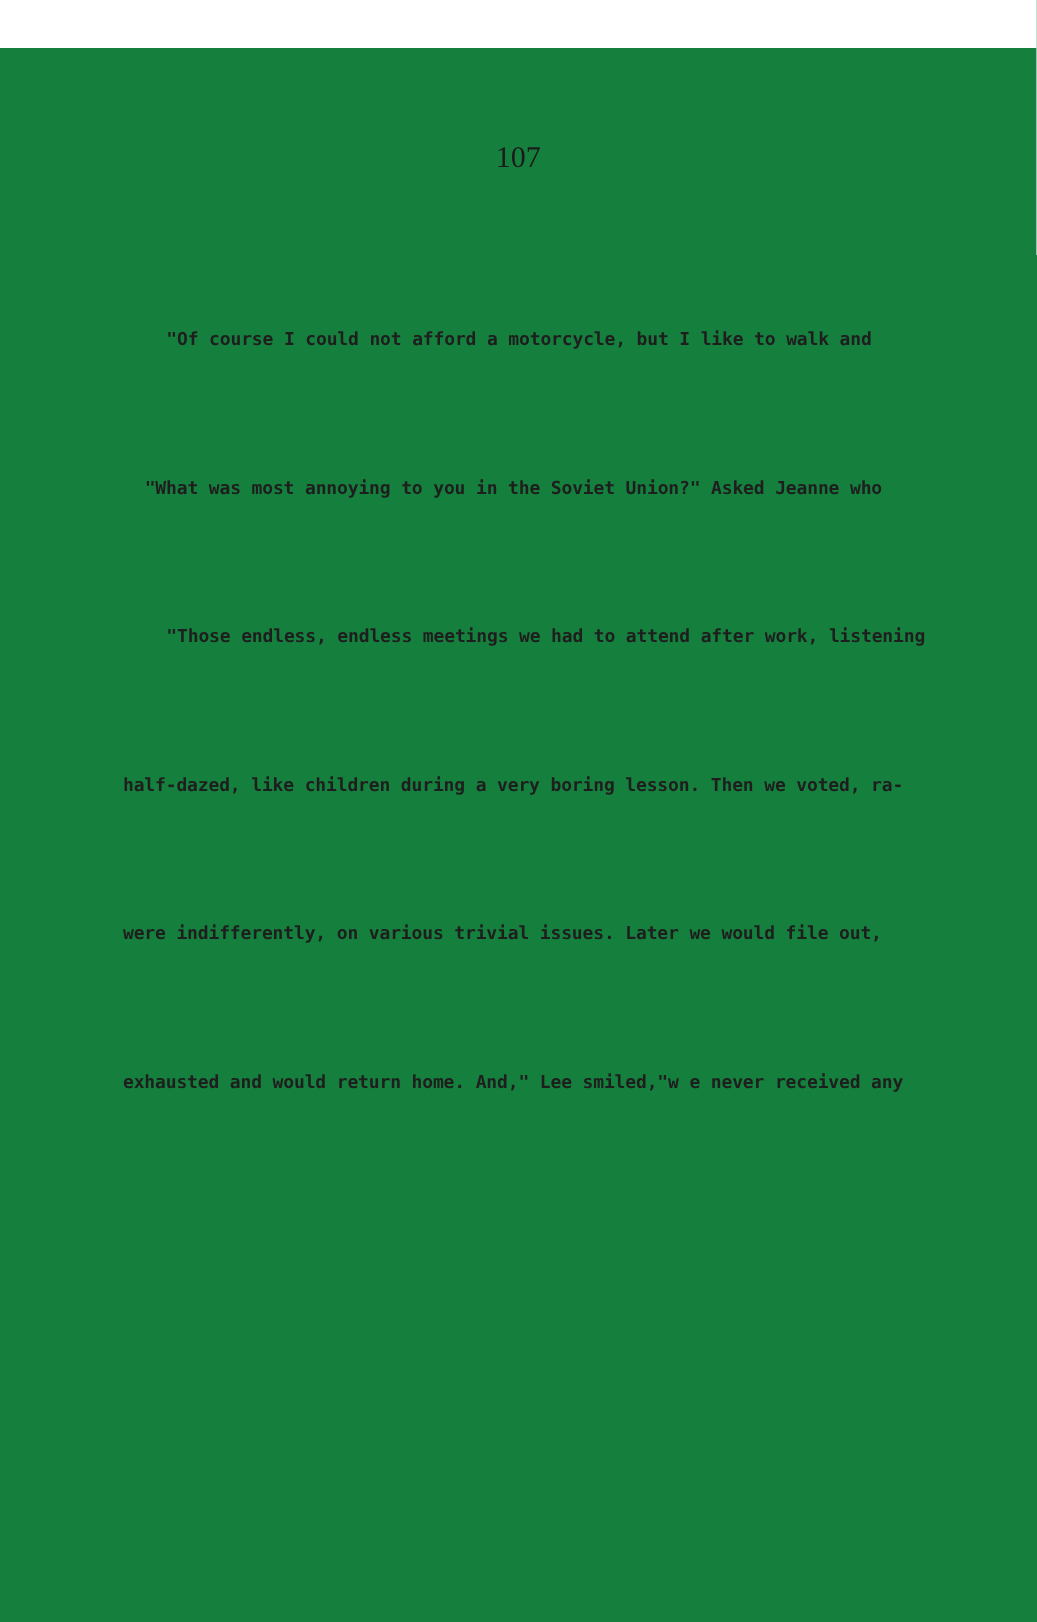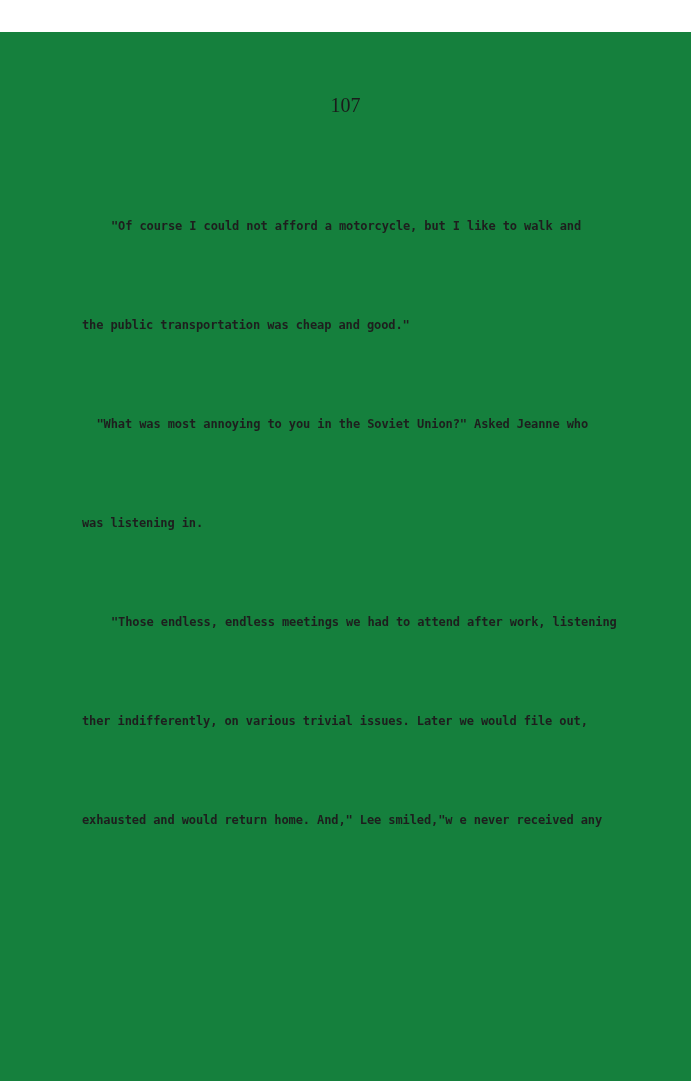--- a/index.html
+++ b/index.html
@@ -42,25 +42,24 @@
   .ind-2 { padding-left: 2ch; }
   .ind-4 { padding-left: 4ch; }
 </style>
 </head>
 <body>
 
 <div class="page">
   <div class="page-number">107</div>
   <div class="body-text">
     <div class="line ind-4">"Of course I could not afford a motorcycle, but I like to walk and</div>
-    <div class="line">the public transportation was cheap and good."</div>
     <div class="line ind-2">"What was most annoying to you in the Soviet Union?" Asked Jeanne who</div>
-    <div class="line">was listening in.</div>
     <div class="line ind-4">"Those endless, endless meetings we had to attend after work, listening</div>
-    <div class="line">ther indifferently, on various trivial issues. Later we would file out,</div>
+    <div class="line">half-dazed, like children during a very boring lesson. Then we voted, ra-</div>
+    <div class="line">were indifferently, on various trivial issues. Later we would file out,</div>
     <div class="line">exhausted and would return home. And," Lee smiled,"w e never received any</div>
     
     
     
     
     
     
     
     
     

